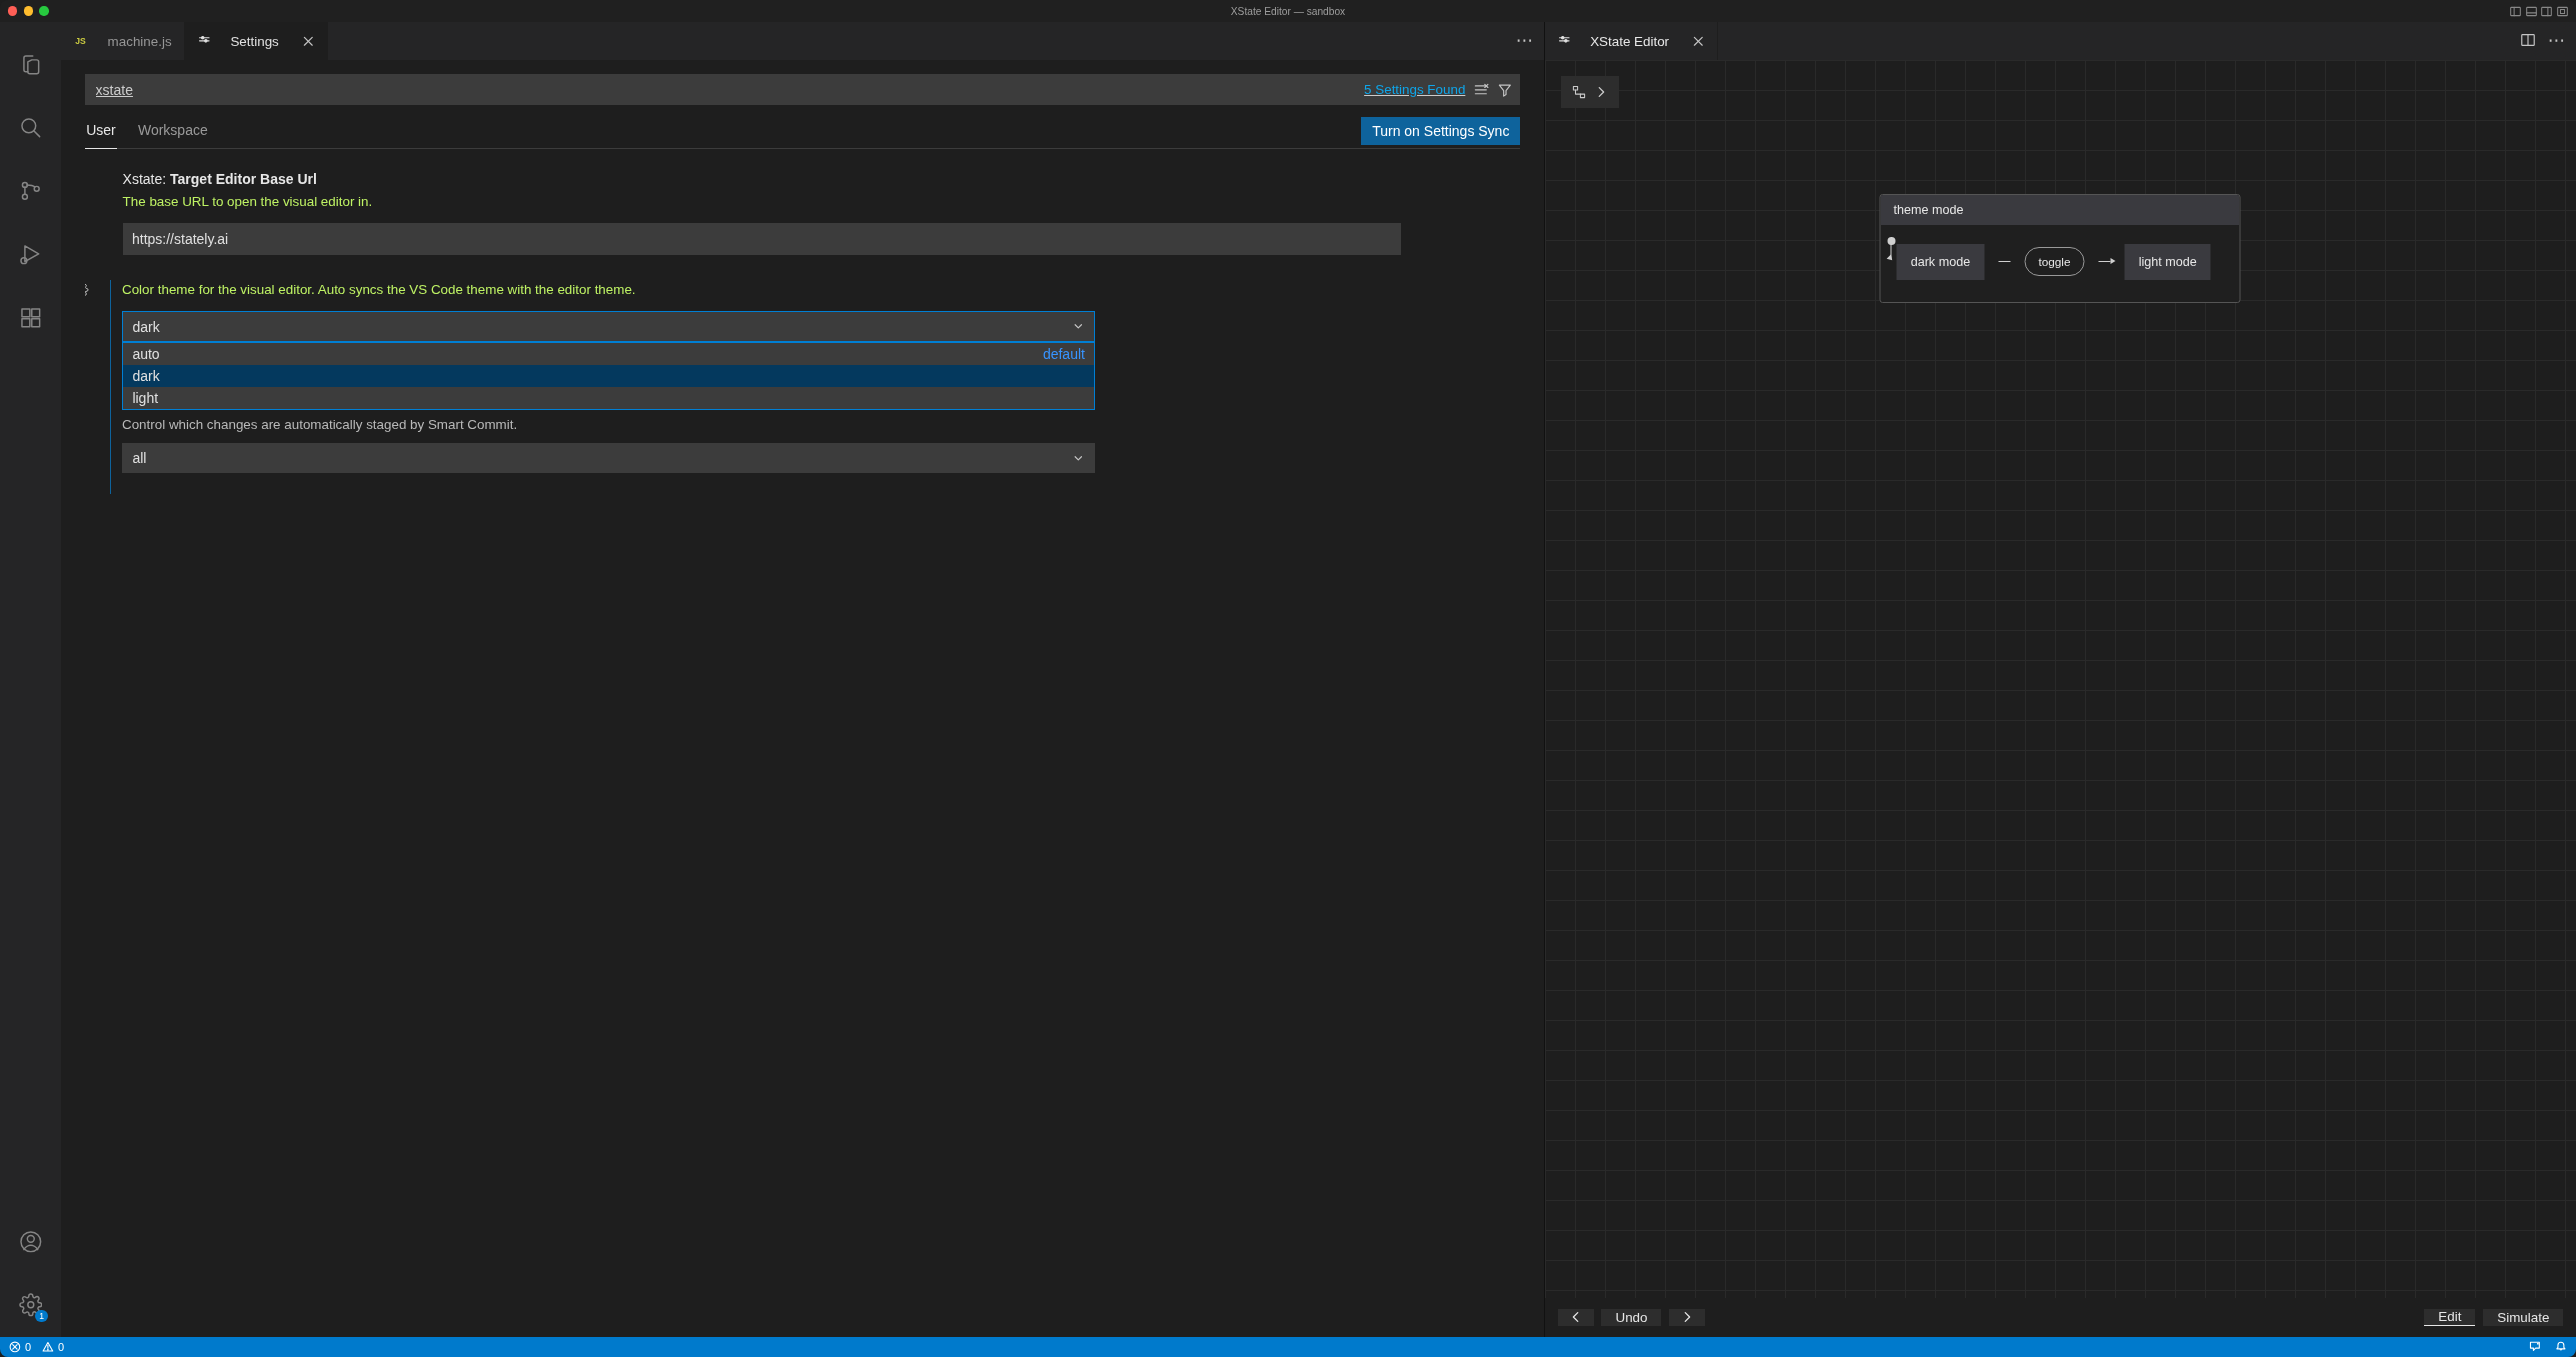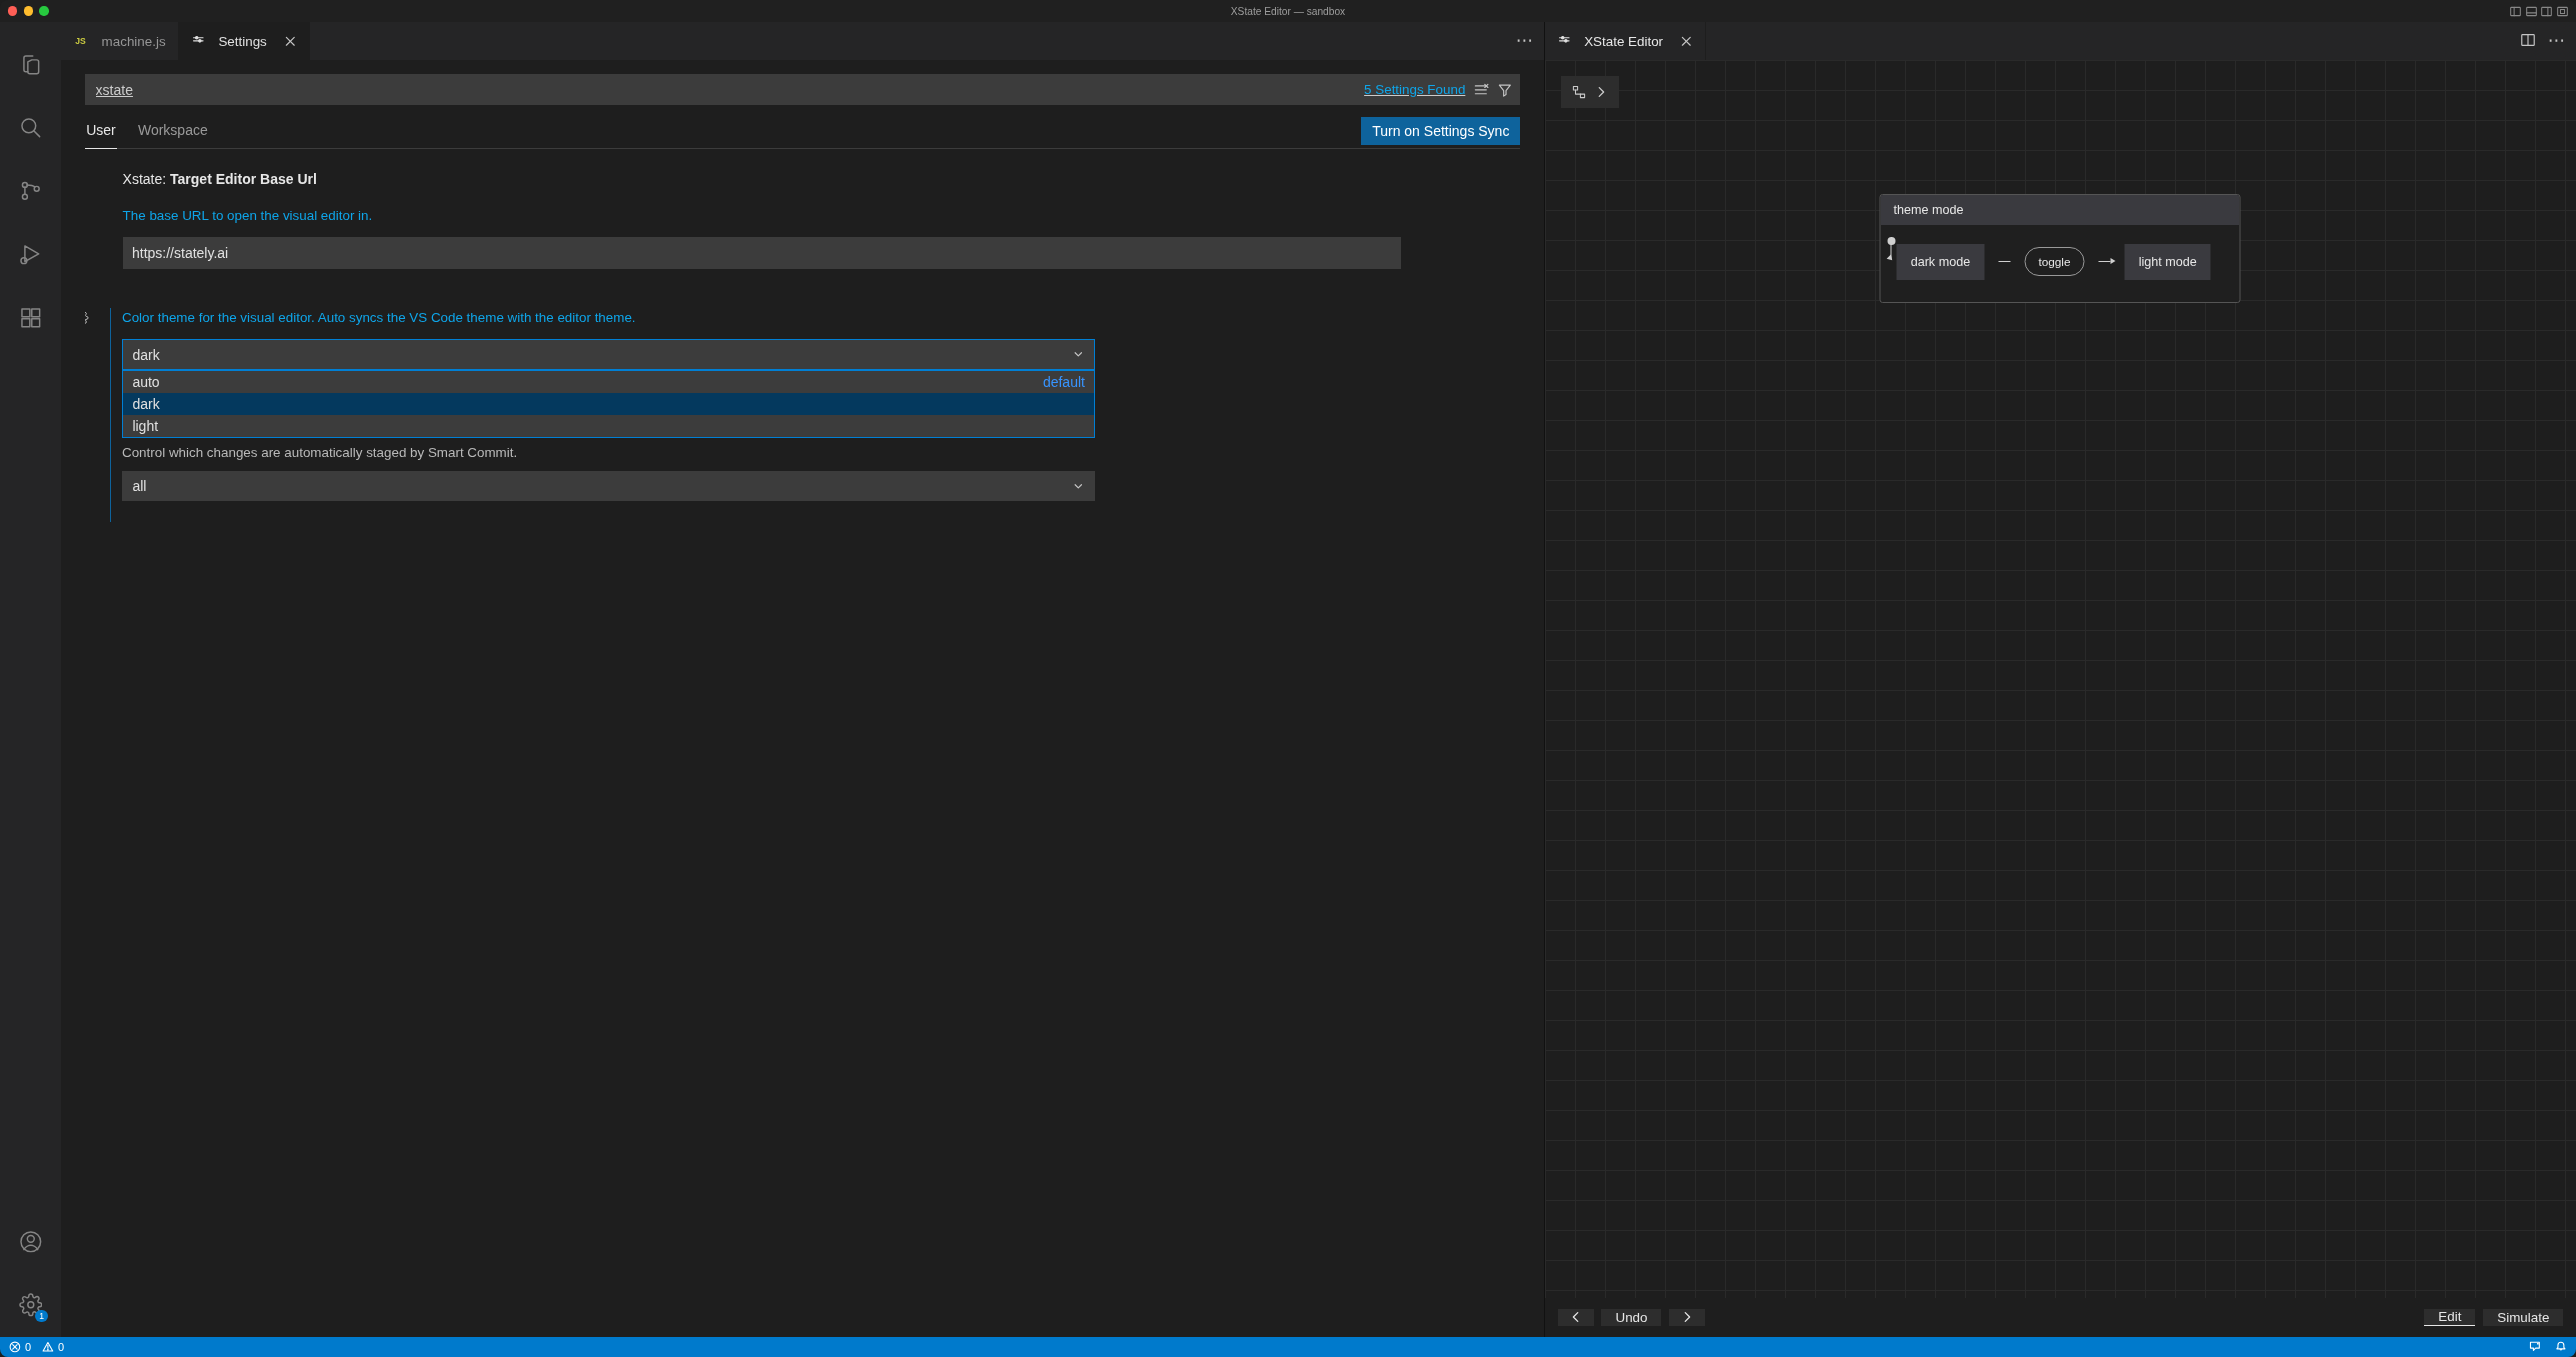--- a/index.html
+++ b/index.html
@@ -118,21 +118,21 @@
   .tab-bar {
     height: 38px;
     background: #252526;
     display: flex;
     align-items: stretch;
   }
   .tab {
     display: flex;
     align-items: center;
     padding: 0 12.6px;
-    gap: 14px;
+    gap: 20px;
     font-size: 13.4px;
     color: #969696;
     cursor: pointer;
     border-right: 0.8px solid #1e1e1e;
   }
   .tab.active {
     background: #1e1e1e;
     color: #e0e0e0;
   }
   .tab .close {
@@ -242,21 +242,21 @@
   }
   .setting-item .row-gear {
     position: absolute;
     left: -38px;
     top: 1.6px;
     color: #c5c5c5;
   }
   .setting-item .row-gear svg { width: 15.7px; height: 15.7px; }
   .setting-title { font-size: 14px; color: #e7e7e7; }
   .setting-title .bold { font-weight: 600; }
-  .setting-desc { font-size: 13.4px; color: #0ea5e9; margin-top: 19px; line-height: 1.5; }
+  .setting-desc { font-size: 13.4px; color: #bef264; margin-top: 5px; line-height: 1.5; }
   .setting-control { margin-top: 11px; }
   .text-control {
     width: 92%;
     background: #3c3c3c;
     border: none;
     color: #e0e0e0;
     font-size: 14px;
     padding: 7.9px 9.4px;
   }
   .select-control {

